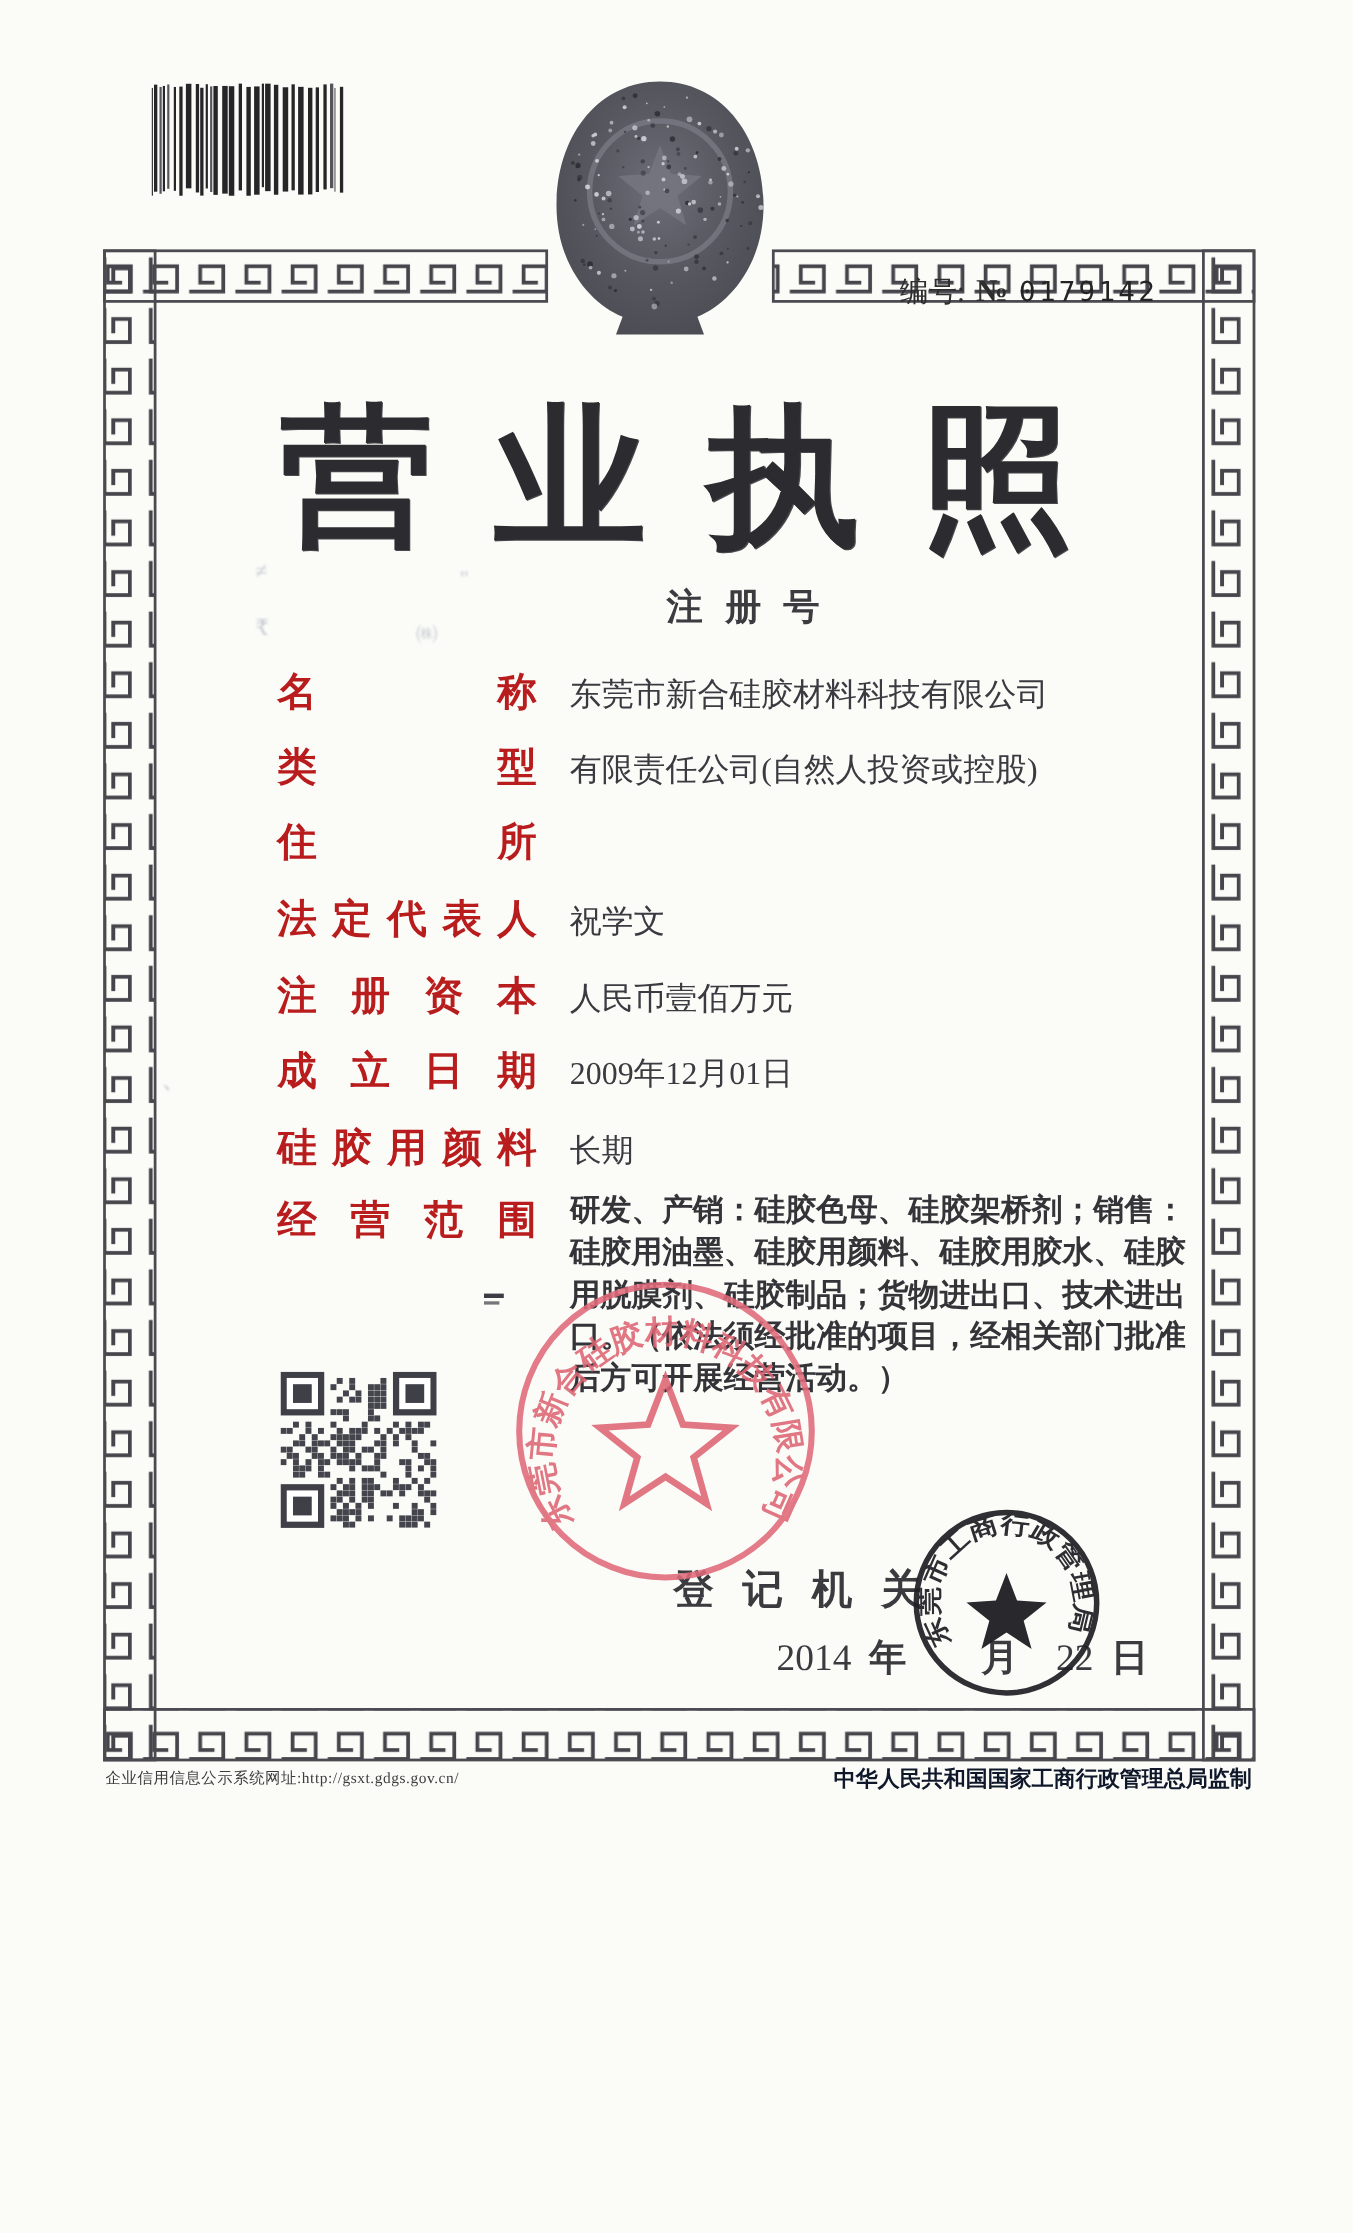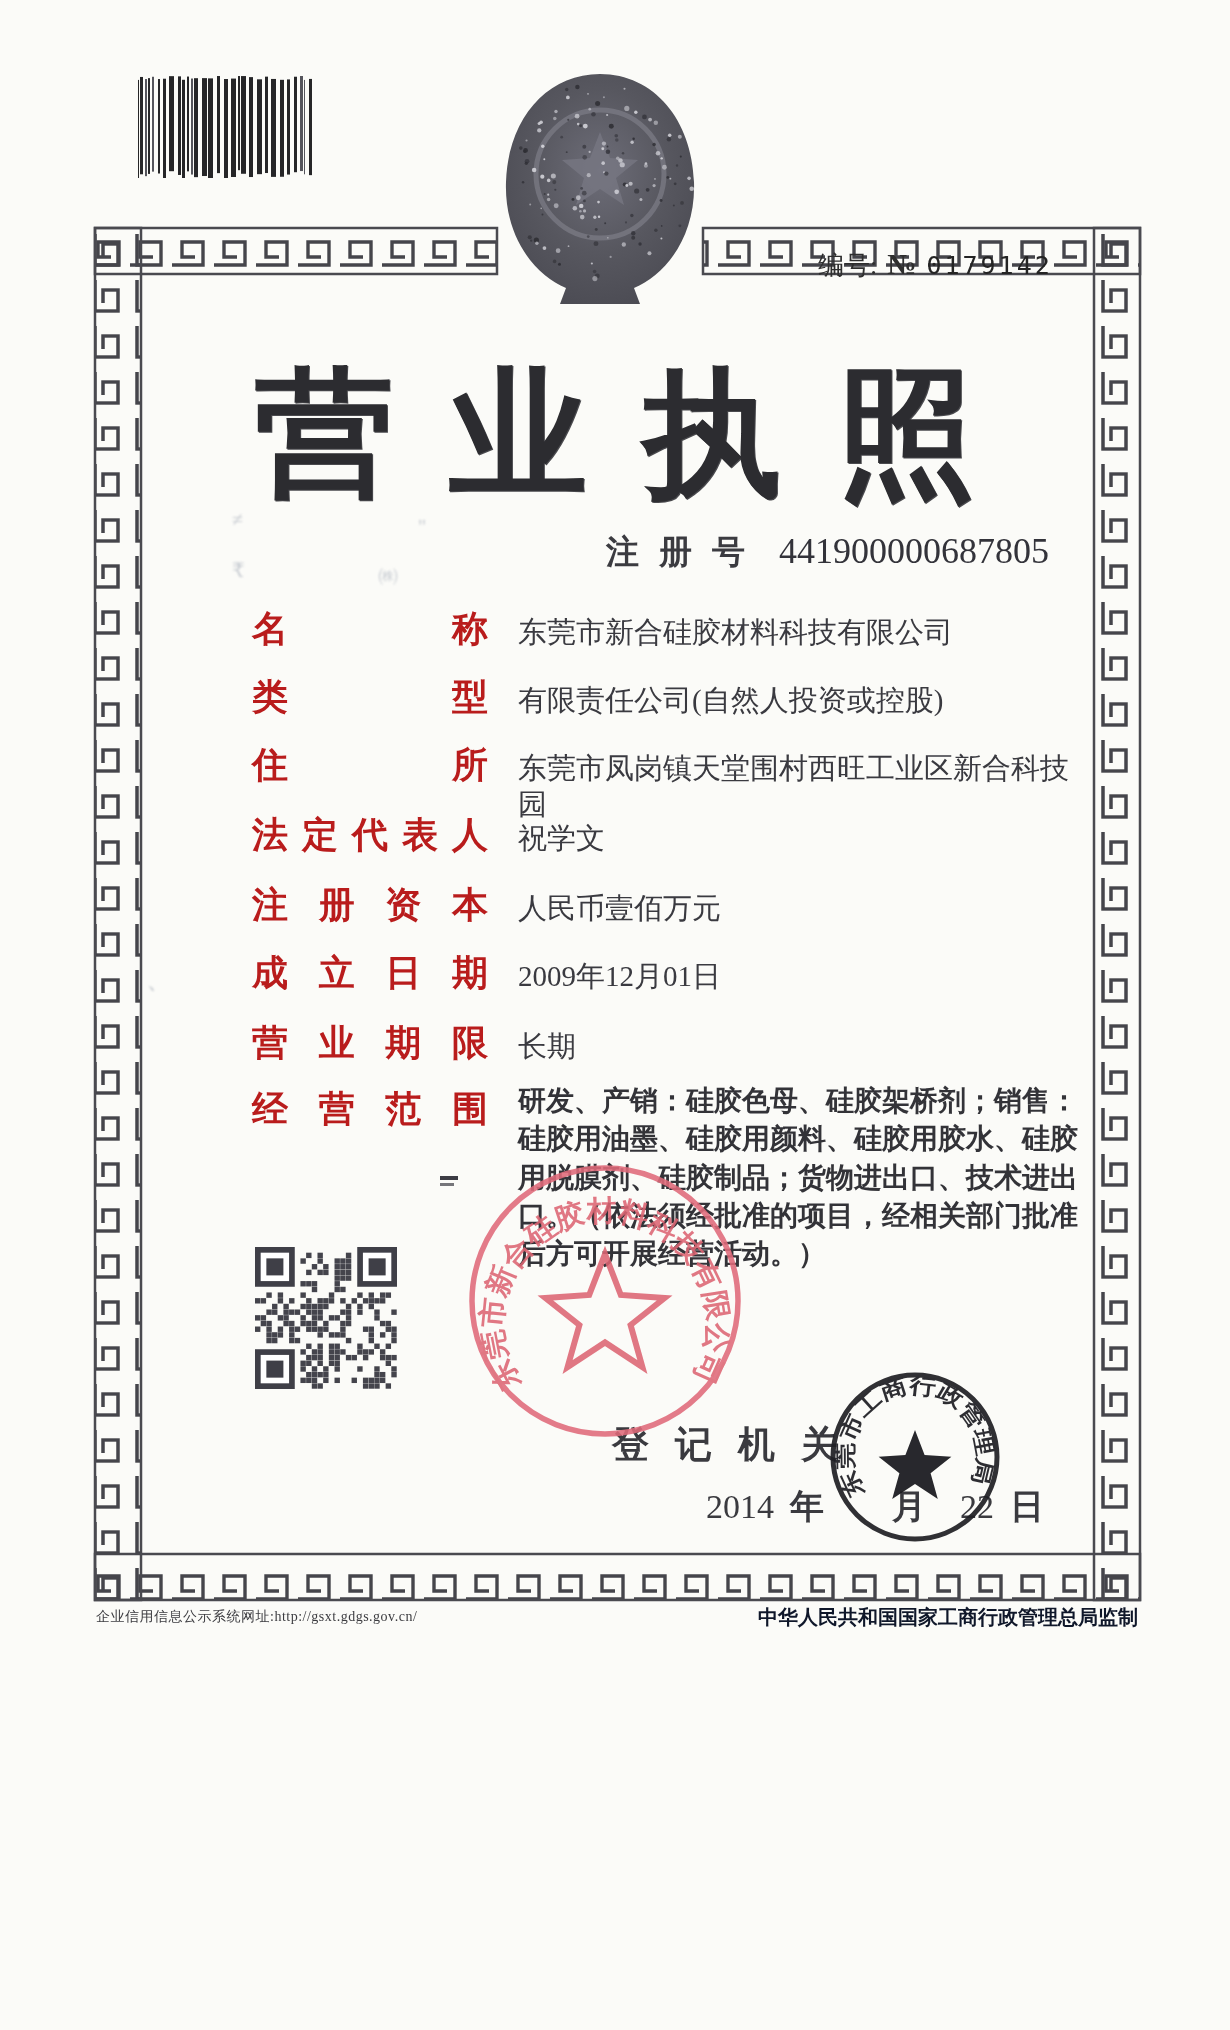--- a/index.html
+++ b/index.html
@@ -263,49 +263,47 @@
 <div class="abs z2 serial">
   <span>编号:</span>
   <span class="no-sym">№</span>
   <span class="digits">0179142</span>
 </div>
 
 <div class="abs z2 title">营业执照</div>
 
 <div class="abs z2 regno">
   <span class="lbl">注册号</span>
-  <span class="num">441900000687805</span>
 </div>
 
 <div class="abs z2 row" style="top:610px">
   <div class="lbl">名称</div>
   <div class="val">东莞市新合硅胶材料科技有限公司</div>
 </div>
 <div class="abs z2 row" style="top:678px">
   <div class="lbl">类型</div>
   <div class="val">有限责任公司(自然人投资或控股)</div>
 </div>
 <div class="abs z2 row" style="top:746px">
   <div class="lbl">住所</div>
-  <div class="val">东莞市凤岗镇天堂围村西旺工业区新合科技园</div>
 </div>
 <div class="abs z2 row" style="top:816px">
   <div class="lbl">法定代表人</div>
   <div class="val">祝学文</div>
 </div>
 <div class="abs z2 row" style="top:886px">
   <div class="lbl">注册资本</div>
   <div class="val">人民币壹佰万元</div>
 </div>
 <div class="abs z2 row" style="top:954px">
   <div class="lbl">成立日期</div>
   <div class="val">2009年12月01日</div>
 </div>
 <div class="abs z2 row" style="top:1024px">
-  <div class="lbl">营业期限</div>
+  <div class="lbl">硅胶用颜料</div>
   <div class="val">长期</div>
 </div>
 <div class="abs z2 row" style="top:1080px">
   <div class="lbl" style="margin-top:10px">经营范围</div>
   <div class="val small">研发、产销：硅胶色母、硅胶架桥剂；销售：硅胶用油墨、硅胶用颜料、硅胶用胶水、硅胶用脱膜剂、硅胶制品；货物进出口、技术进出口。（依法须经批准的项目，经相关部门批准后方可开展经营活动。）</div>
 </div>
 
 <div class="mark-dash z2" style="left:440px;top:1176px;width:18px;height:4px;"></div>
 <div class="mark-dash z2" style="left:440px;top:1183px;width:14px;height:3px;opacity:.7"></div>
 

